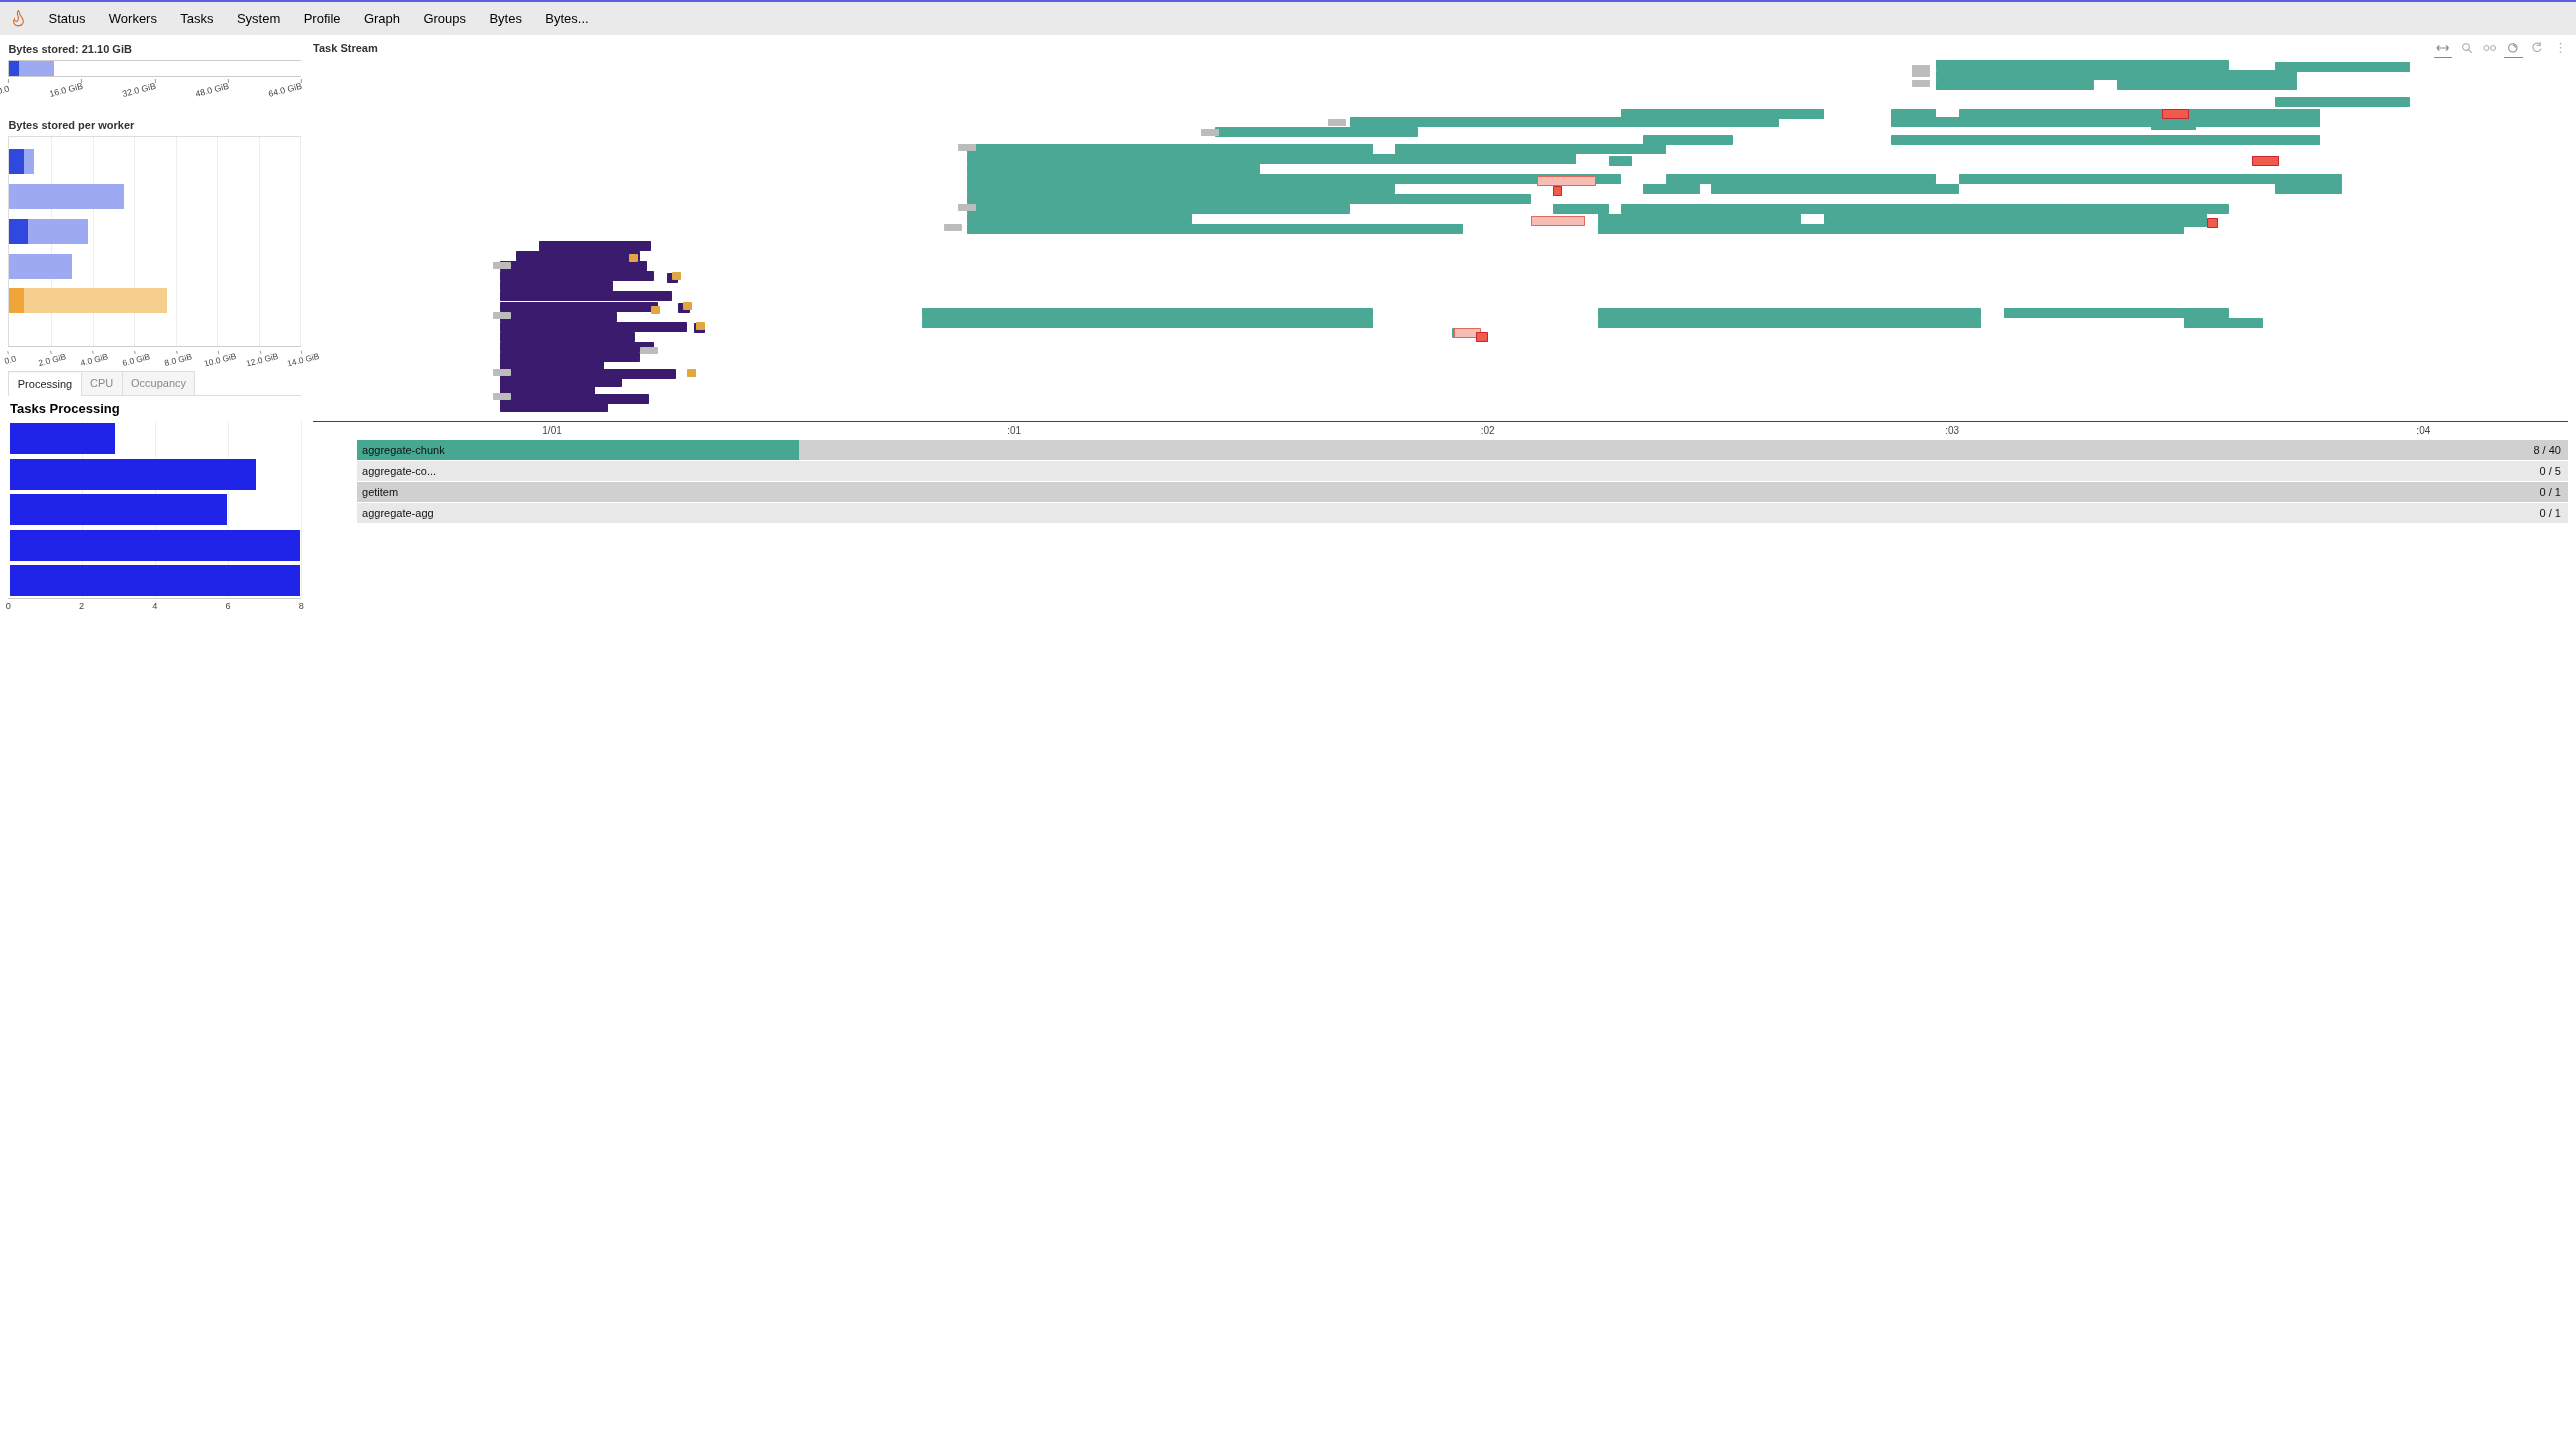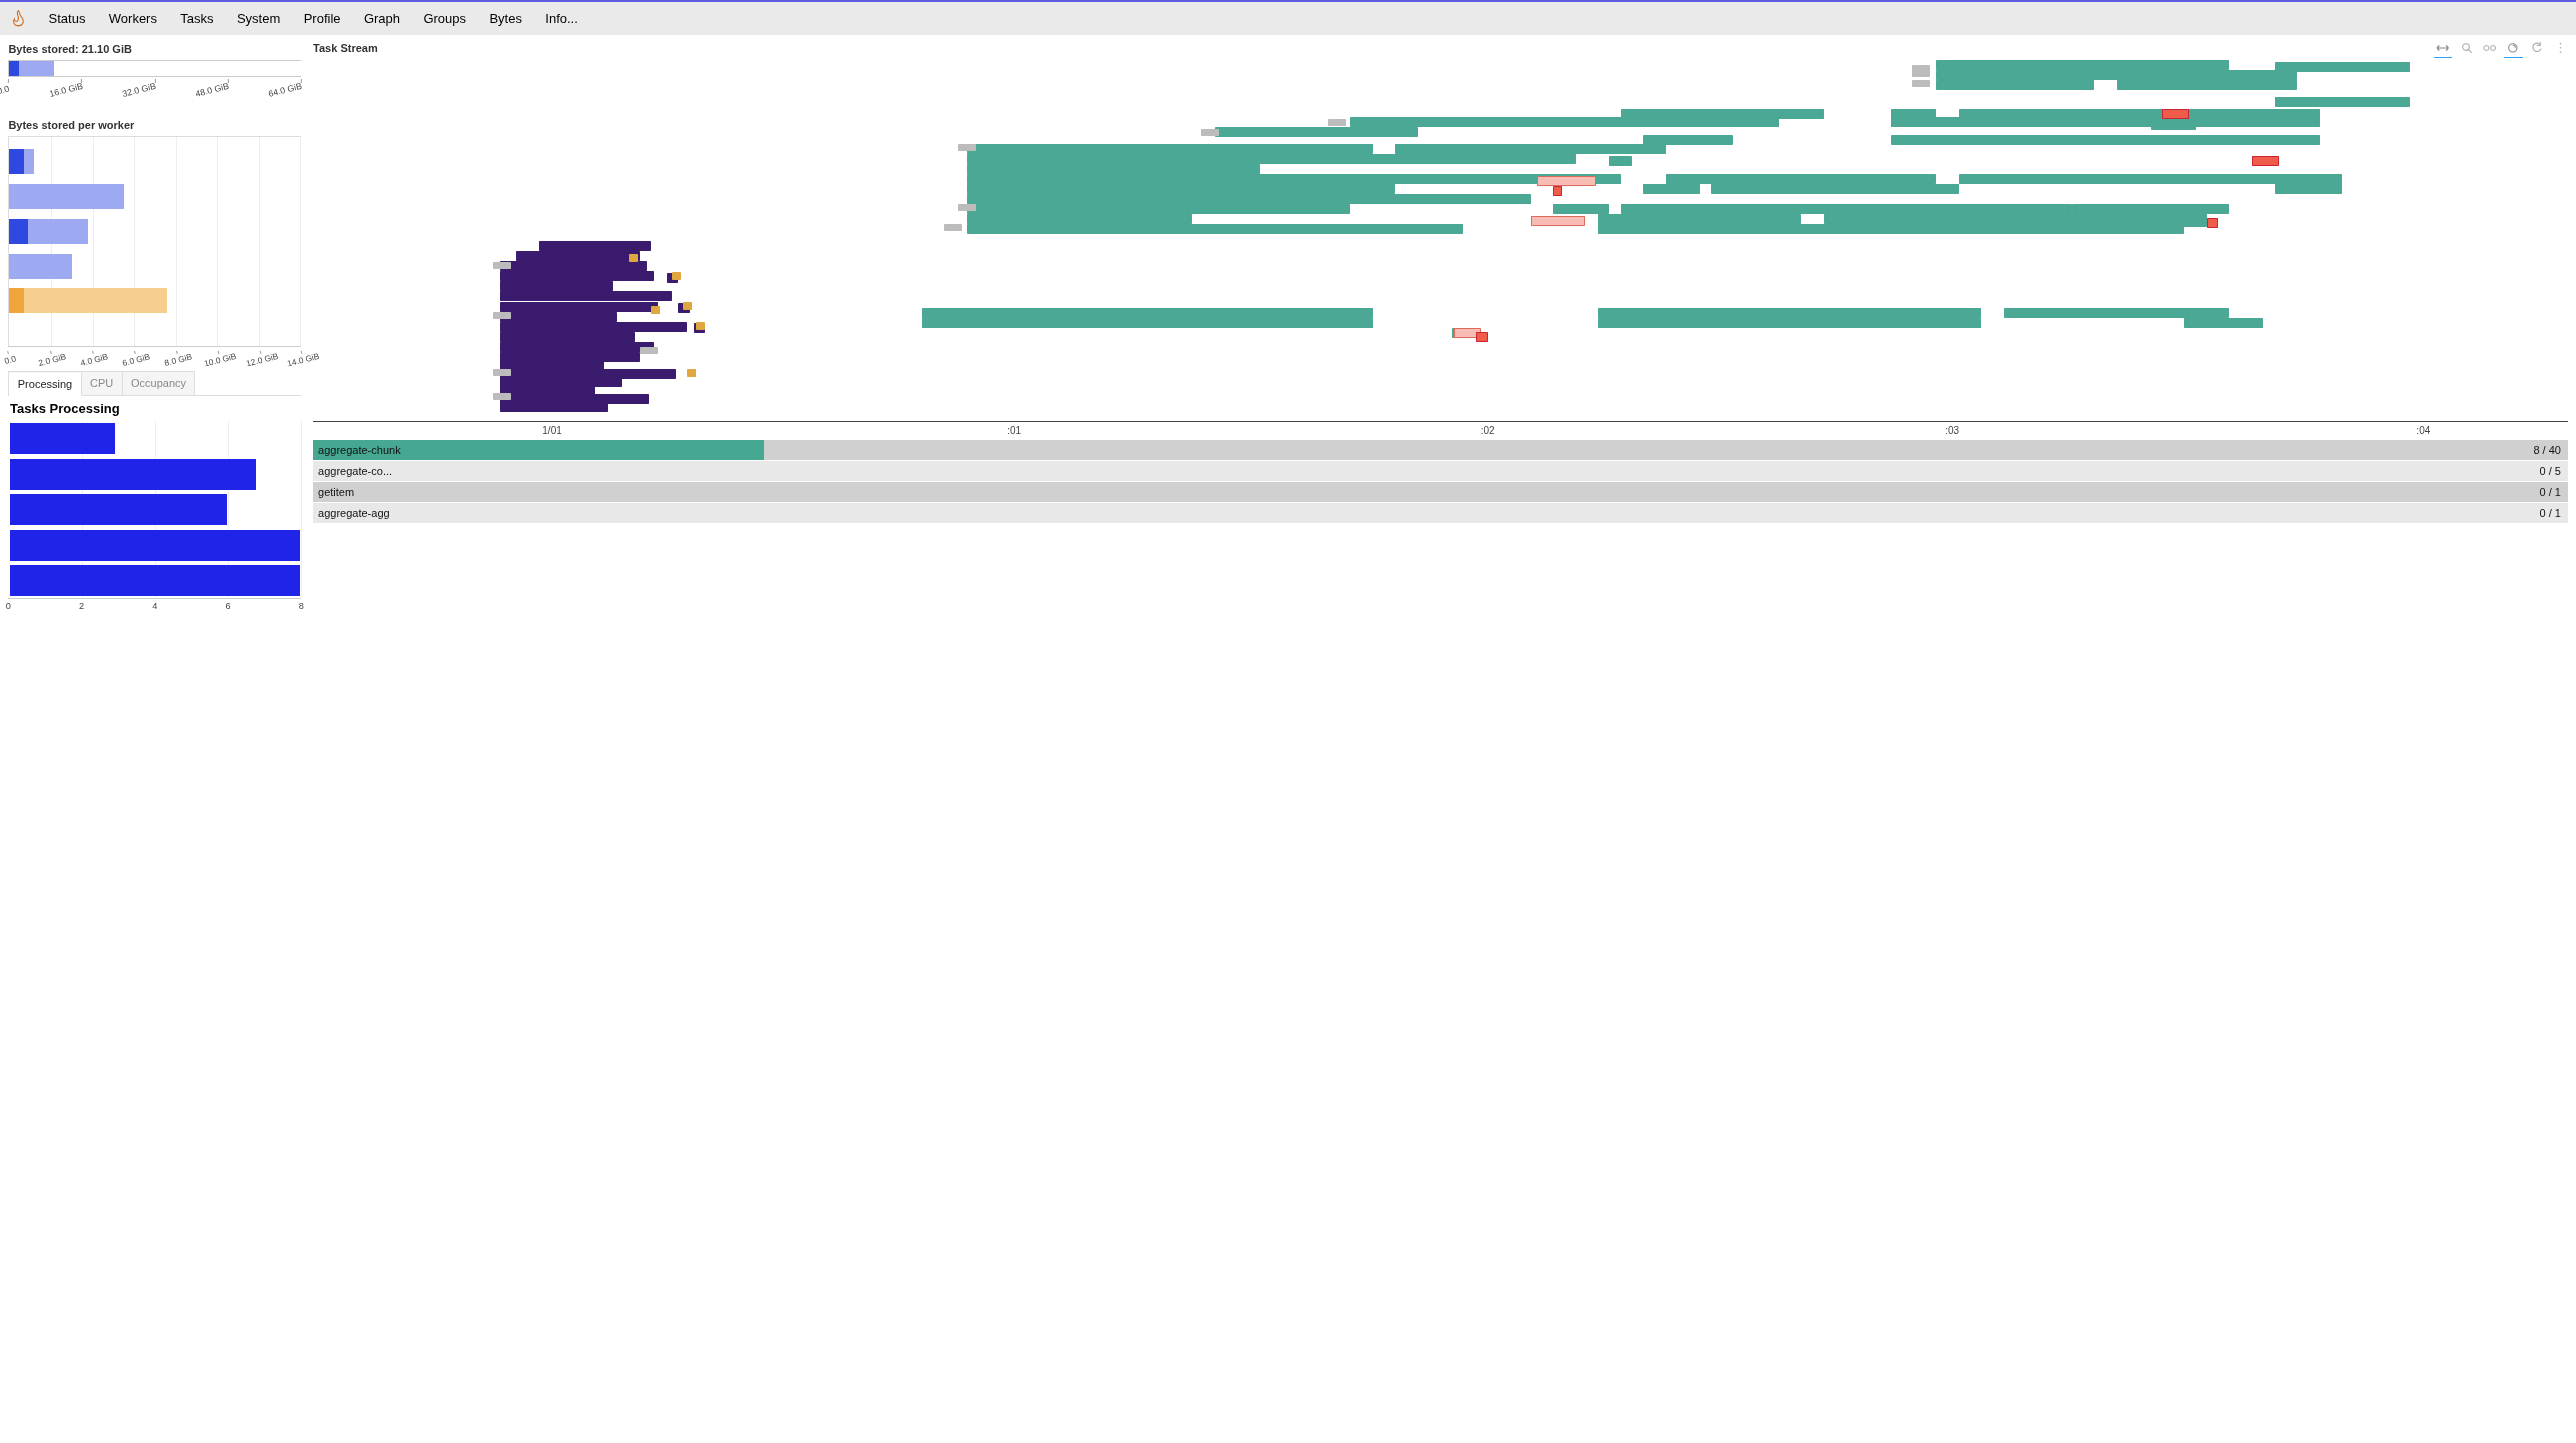--- a/index.html
+++ b/index.html
@@ -78,21 +78,21 @@
   .ts-block { position:absolute; height:10px; border-radius:0.8px; }
   .teal { background:#4aa894; }
   .purple { background:#3a1b6d; }
   .red { background:#ef5c4a; border:0.8px solid #c23; }
   .redlight { background:#f7bdb5; border:0.8px solid #e06a5a; }
   .amber-t { background:#e0a640; }
   .gray-sq { background:#bcbcbc; }
 
   
   .progress-title { font-weight:700; font-size:11px; margin: 15px 0 5px 0; color:#444;}
-  .prog-row { display:flex; align-items:center; height:20px; background:#d0d0d0; margin-bottom:0.8px; position:relative;}
+  .prog-row { display:flex; align-items:center; height:20px; background:#d0d0d0; margin-bottom:0.8px; position:relative;margin-left:44px;}
   .prog-row.light { background:#e8e8e8; }
   .prog-fill { position:absolute; left:0; top:0; bottom:0; background:#47a892;}
   .prog-label { position:relative; padding-left:5px; font-size:11px; color:#111; z-index:1;}
   .prog-count { margin-left:auto; padding-right:6.7px; font-size:11px; color:#111; position:relative; z-index:1;}
 </style>
 </head>
 <body>
 
 <div class="topbar">
   <div class="logo">
@@ -102,21 +102,21 @@
   </div>
   <div class="nav">
     <div class="nav-item">Status</div>
     <div class="nav-item">Workers</div>
     <div class="nav-item">Tasks</div>
     <div class="nav-item">System</div>
     <div class="nav-item">Profile</div>
     <div class="nav-item">Graph</div>
     <div class="nav-item">Groups</div>
     <div class="nav-item">Bytes</div>
-    <div class="nav-item">Info...</div>
+    <div class="nav-item">Bytes...</div>
   </div>
 </div>
 
 <div class="main">
 
   <div class="left-col">
 
     <div class="panel-title">
       <span>Bytes stored: </span><span>21.10 GiB</span>
     </div>

